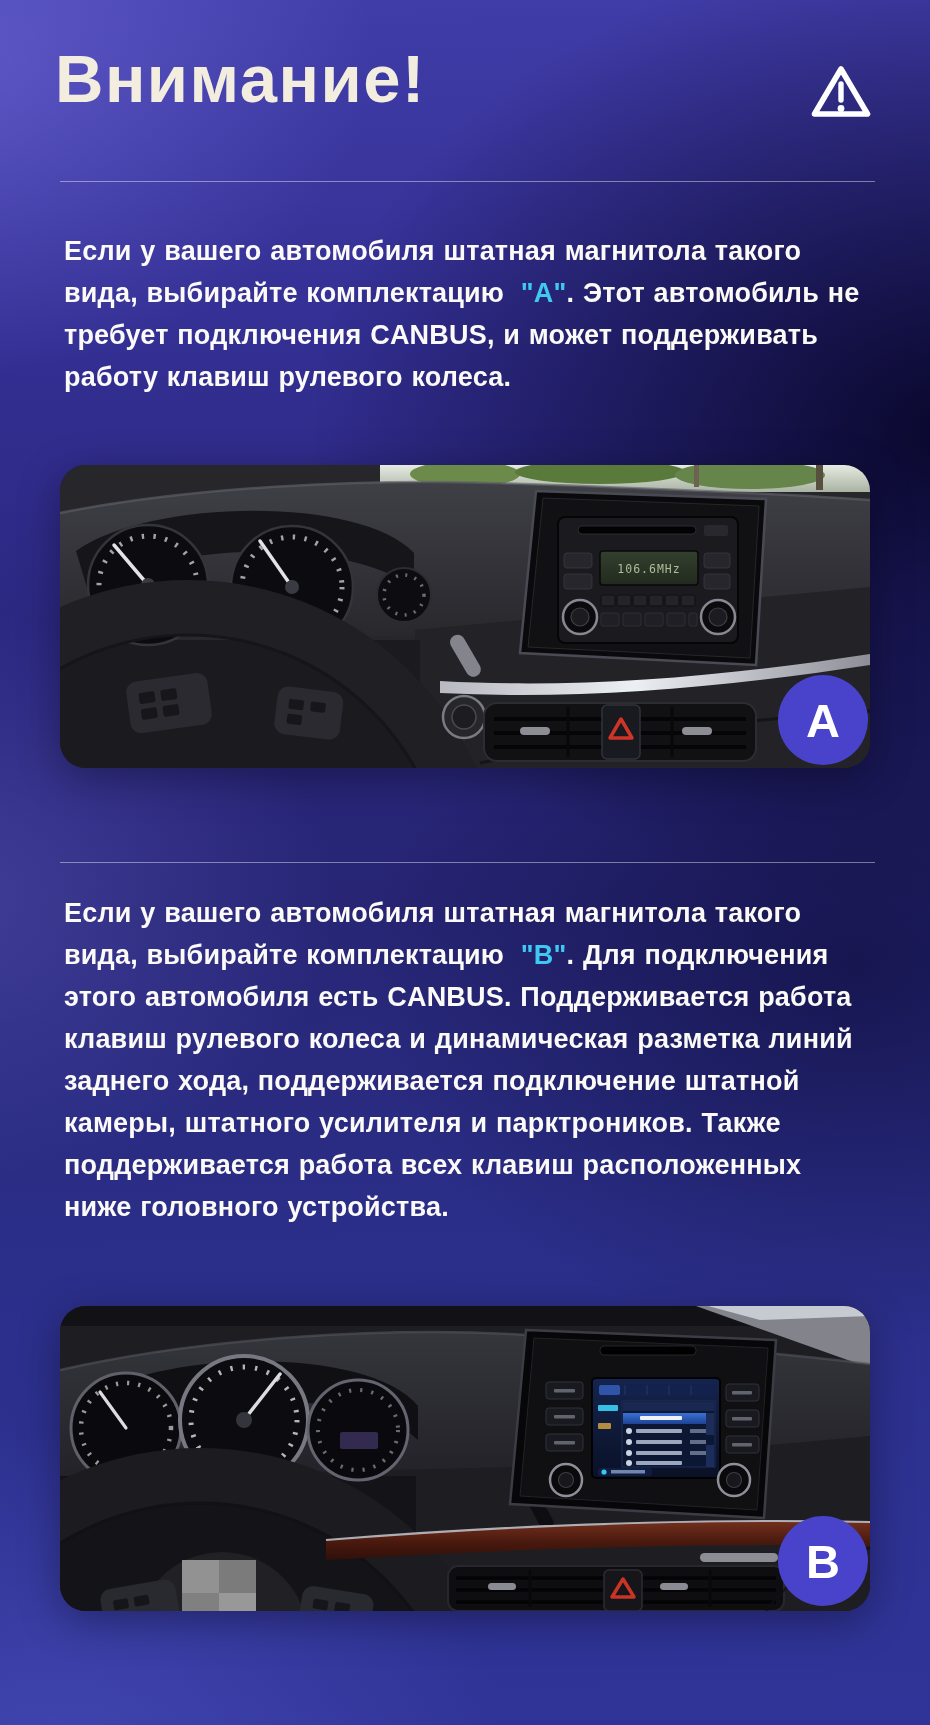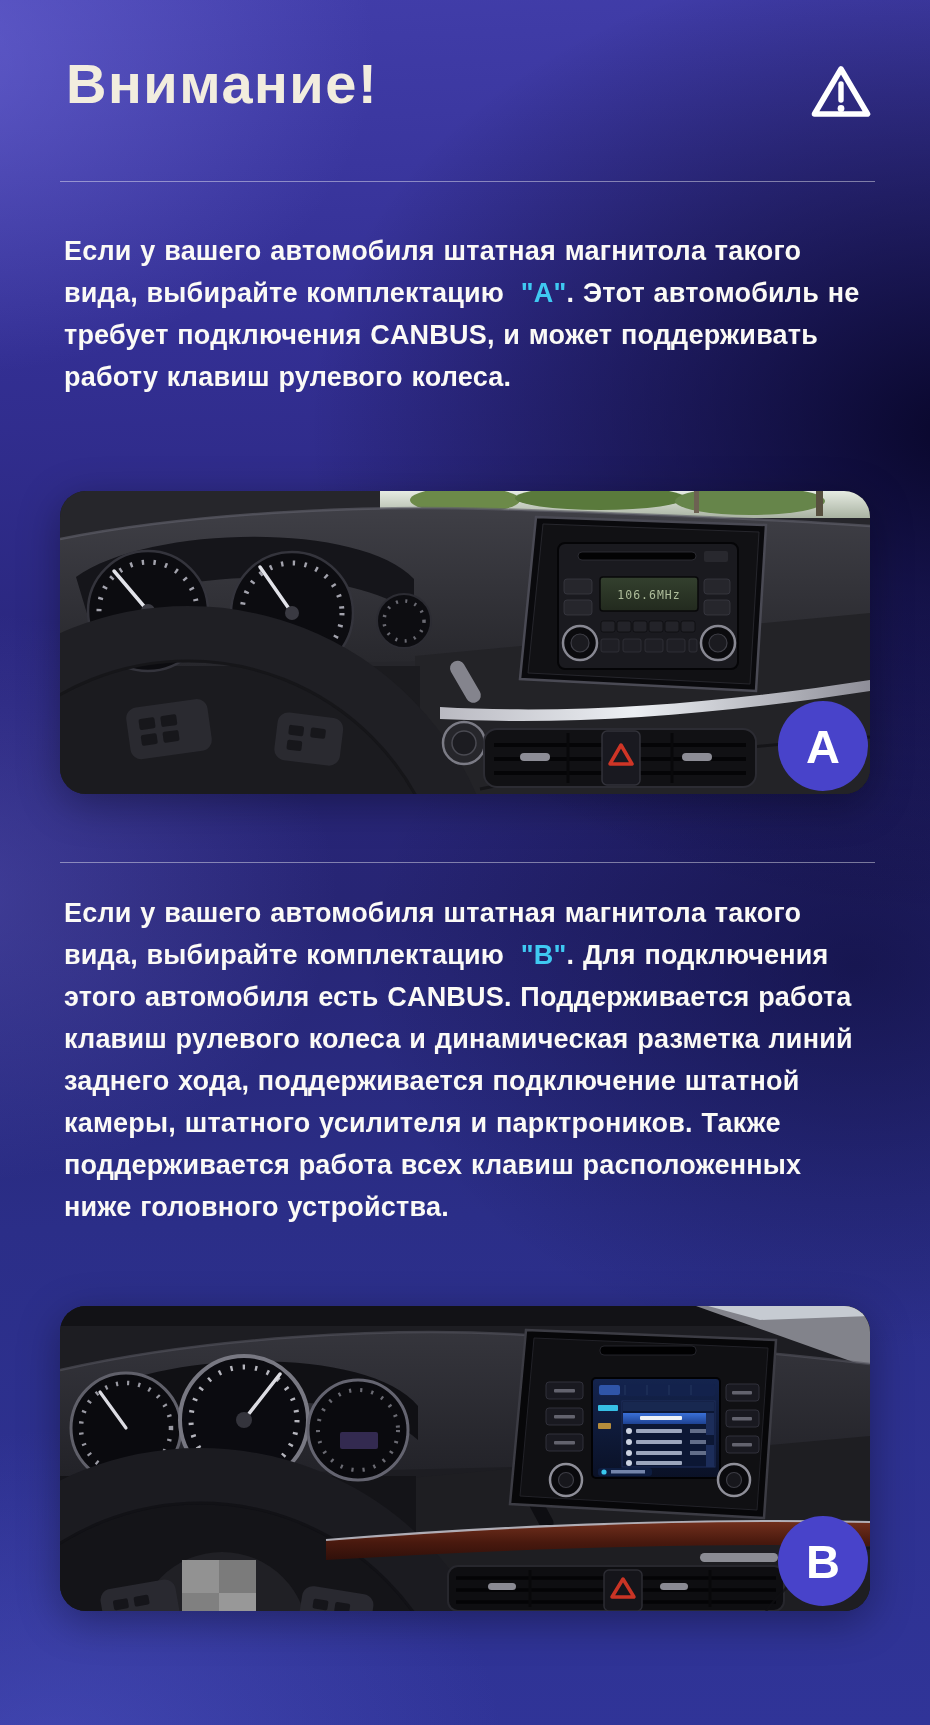--- a/index.html
+++ b/index.html
@@ -8,41 +8,41 @@
     font-family:"Liberation Sans","DejaVu Sans",sans-serif;
     background:
       radial-gradient(1050px 780px at 103% 25%, rgba(6,4,36,.92) 0%, rgba(6,4,36,0) 62%),
       radial-gradient(820px 640px at 92% 56%, rgba(9,8,48,.55) 0%, rgba(9,8,48,0) 60%),
       radial-gradient(760px 560px at -7% 3%, rgba(124,118,232,.5) 0%, rgba(124,118,232,0) 58%),
       radial-gradient(700px 520px at -5% 52%, rgba(116,112,226,.32) 0%, rgba(116,112,226,0) 55%),
       radial-gradient(820px 600px at 6% 102%, rgba(96,102,222,.35) 0%, rgba(96,102,222,0) 55%),
       linear-gradient(178deg,#413da9 0%,#332f93 20%,#29267c 40%,#272574 52%,#2b2e88 70%,#303498 100%);
   }
   .title{
-    position:absolute;left:55px;top:40px;margin:11px;
-    font-size:56px;font-weight:700;letter-spacing:1.5px;color:#f2edde;
+    position:absolute;left:55px;top:40px;margin:0;
+    font-size:67px;font-weight:700;letter-spacing:1.5px;color:#f2edde;
   }
   .warn{position:absolute;left:808px;top:62px;width:66px;height:58px;}
   .divider{position:absolute;left:60px;width:815px;height:1px;background:rgba(255,255,255,.42);}
   .d1{top:181px}
   .d2{top:862px}
   .para{
     position:absolute;left:56px;width:808px;margin:8px;
     color:#fbfaf6;font-size:27px;font-weight:700;line-height:42px;
     letter-spacing:.2px;word-spacing:1px;
   }
   .pa{top:222px}
   .pb{top:884px}
   .hl{color:#3fc9f2;margin-left:8px;}
   .photo{
     position:absolute;left:60px;width:810px;margin:0;
     border-radius:26px;overflow:hidden;background:#1d1d22;
     box-shadow:0 10px 40px rgba(0,0,10,.35);
   }
-  .photo-a{top:465px;height:303px;margin-top:26px;}
+  .photo-a{top:465px;height:303px;}
   .photo-b{top:1306px;height:305px;}
   .photo svg{display:block;width:100%;height:100%;}
   .badge{
     position:absolute;left:718px;top:210px;width:90px;height:90px;
     border-radius:50%;background:#4843ca;color:#ffffff;
     display:flex;align-items:center;justify-content:center;
     font-size:47px;font-weight:700;line-height:1;
   }
 </style>
 </head>

